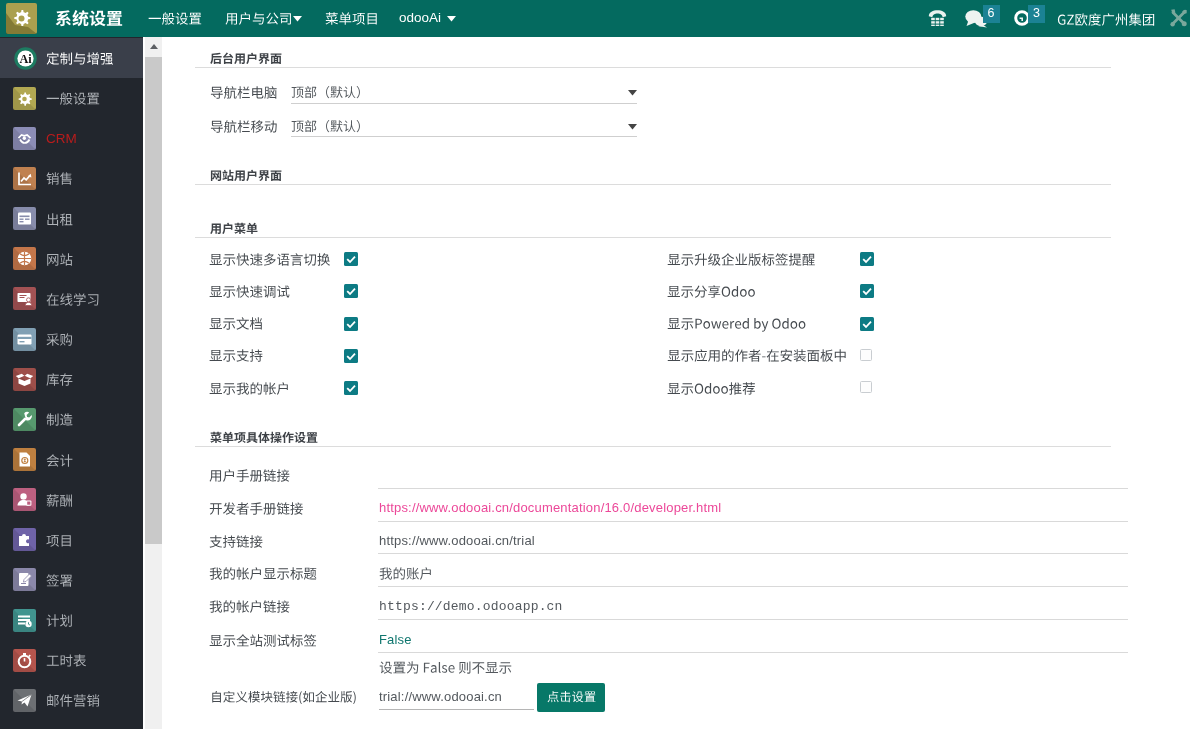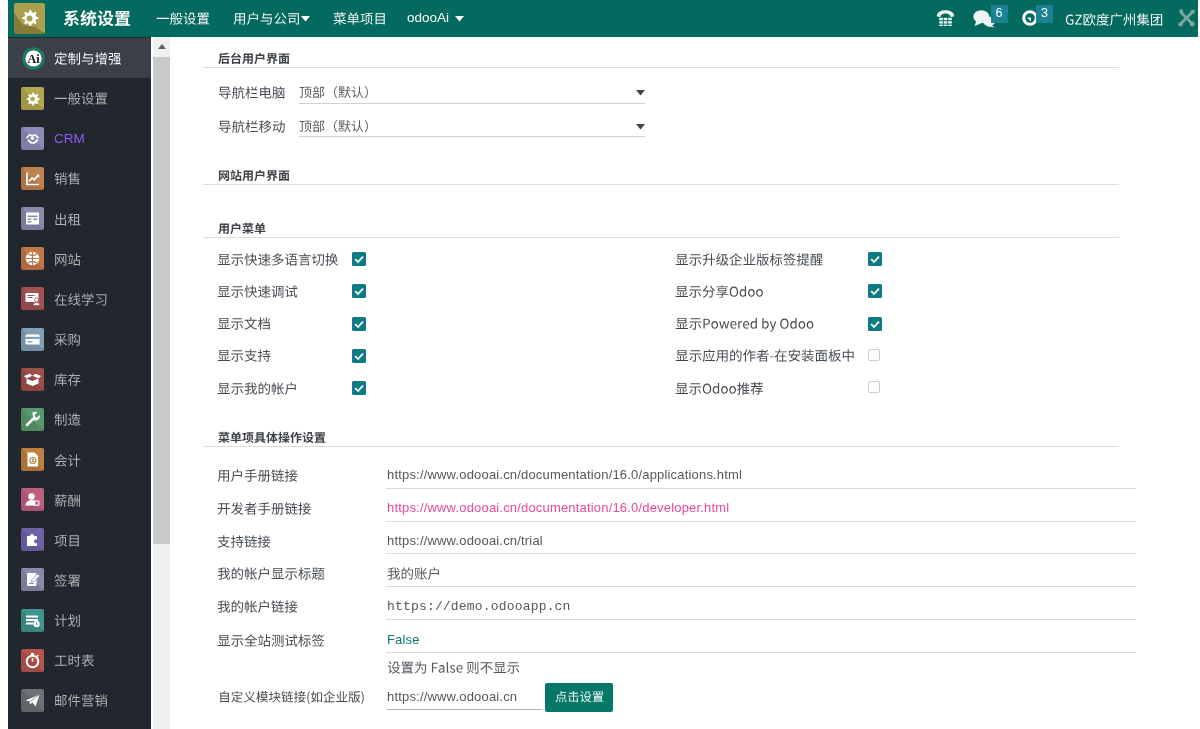--- a/index.html
+++ b/index.html
@@ -1,19 +1,19 @@
 <!DOCTYPE html>
 <html><head><meta charset="utf-8">
 <style>
 html,body{margin:0;padding:0;width:1200px;height:729px;background:#fff;overflow:hidden}
 *{box-sizing:border-box}
 body{font-family:"Liberation Sans",sans-serif;}
 </style></head>
 <body>
-<div style="position:absolute;left:8px;top:0;width:1190px;height:729px;background:#fff;overflow:hidden">
+<div style="position:absolute;left:0;top:0;width:1190px;height:729px;background:#fff;overflow:hidden">
 <div style="position:absolute;left:0px;top:0px;width:1200px;height:37px;background:#046a5f;"></div>
 <svg style="position:absolute;left:6px;top:3px" width="31" height="31" viewBox="0 0 31 31">
 <rect width="31" height="31" rx="2" fill="#aaa04f"></rect>
 <polygon points="0,31 0,10 9,22 22,24 31,31" fill="rgba(60,55,10,0.35)"></polygon>
 <g fill="#fff">
         <path d="M15.5 7 l1.7 0 .4 2.2 a6.5 6.5 0 0 1 1.9 .8 l1.9-1.2 1.2 1.2-1.2 1.9 a6.5 6.5 0 0 1 .8 1.9 l2.2 .4 0 1.7-2.2 .4 a6.5 6.5 0 0 1-.8 1.9 l1.2 1.9-1.2 1.2-1.9-1.2 a6.5 6.5 0 0 1-1.9 .8 l-.4 2.2-1.7 0-.4-2.2 a6.5 6.5 0 0 1-1.9-.8 l-1.9 1.2-1.2-1.2 1.2-1.9 a6.5 6.5 0 0 1-.8-1.9 l-2.2-.4 0-1.7 2.2-.4 a6.5 6.5 0 0 1 .8-1.9 l-1.2-1.9 1.2-1.2 1.9 1.2 a6.5 6.5 0 0 1 1.9-.8 z"></path>
       </g>
 <circle cx="15.5" cy="15.5" r="3" fill="#aaa04f"></circle>
 </svg>
 <svg style="position:absolute;left:55.0px;top:5.2px;" width="68.0" height="24.6" viewBox="0 0 4000 1448">
@@ -105,21 +105,21 @@
         <path fill="#aeb2b7" d="M44 431V349H960V431ZM1219 597C1245 555 1276 499 1289 462L1340 489C1326 525 1296 578 1268 620ZM1222 272C1249 226 1279 164 1292 124L1344 151C1331 189 1301 249 1273 294ZM1045 410V344H1118C1113 216 1097 69 1042 -44C1058 -51 1087 -70 1100 -83C1161 38 1180 204 1185 344H1379V15C1379 2 1375 -2 1361 -3C1347 -3 1299 -4 1252 -2C1262 -21 1271 -52 1274 -71C1339 -71 1385 -70 1412 -58C1439 -46 1448 -26 1448 15V742H1293L1331 831L1255 843C1249 814 1236 775 1224 742H1119V442V410ZM1187 680H1379V410H1187V442ZM1552 797V677C1552 619 1543 552 1479 500C1494 491 1522 465 1534 451C1608 512 1623 602 1623 676V731H1778V584C1778 514 1792 487 1856 487C1868 487 1905 487 1918 487C1935 487 1954 488 1965 492C1963 509 1961 535 1959 553C1948 550 1928 548 1917 548C1907 548 1873 548 1862 548C1850 548 1848 556 1848 583V797ZM1834 346C1808 260 1769 191 1718 136C1660 194 1617 265 1589 346ZM1502 413V346H1547L1519 338C1553 239 1601 155 1665 87C1609 42 1542 9 1468 -15C1482 -28 1504 -58 1512 -75C1588 -49 1657 -12 1717 39C1772 -6 1836 -42 1909 -66C1921 -46 1942 -18 1959 -3C1887 17 1824 49 1770 91C1838 167 1890 267 1919 397L1875 415L1862 413ZM2122 776C2175 729 2242 662 2273 619L2324 672C2292 713 2225 778 2171 822ZM2043 526V454H2184V95C2184 49 2153 16 2134 4C2148 -11 2168 -42 2175 -60C2190 -40 2217 -20 2395 112C2386 127 2374 155 2368 175L2257 94V526ZM2491 804V693C2491 619 2469 536 2337 476C2351 464 2377 435 2386 420C2530 489 2562 597 2562 691V734H2739V573C2739 497 2753 469 2823 469C2834 469 2883 469 2898 469C2918 469 2939 470 2951 474C2948 491 2946 520 2944 539C2932 536 2911 534 2897 534C2884 534 2839 534 2828 534C2812 534 2810 543 2810 572V804ZM2805 328C2769 248 2715 182 2649 129C2582 184 2529 251 2493 328ZM2384 398V328H2436L2422 323C2462 231 2519 151 2590 86C2515 38 2429 5 2341 -15C2355 -31 2371 -61 2377 -80C2474 -54 2566 -16 2647 39C2723 -17 2814 -58 2917 -83C2926 -62 2947 -32 2963 -16C2867 4 2781 39 2708 86C2793 160 2861 256 2901 381L2855 401L2842 398ZM3651 748H3820V658H3651ZM3417 748H3582V658H3417ZM3189 748H3348V658H3189ZM3190 427V6H3057V-50H3945V6H3808V427H3495L3509 486H3922V545H3520L3531 603H3895V802H3117V603H3454L3446 545H3068V486H3436L3424 427ZM3262 6V68H3734V6ZM3262 275H3734V217H3262ZM3262 320V376H3734V320ZM3262 172H3734V113H3262Z"></path>
       </g>
     </svg>
 <svg style="position:absolute;left:13px;top:126.8px" width="23" height="23" viewBox="0 0 23 23">
 <rect width="23" height="23" rx="2" fill="#8c8db6"></rect>
 <polygon points="0,0 23,23 0,23" fill="rgba(0,0,0,0.10)"></polygon>
       <path d="M5.5 11 l3-3 2.8 .8 2.8-.8 3.4 3.2" stroke="#fff" stroke-width="1.7" fill="none"></path>
       <path d="M7 12.5 c1.5 2.5 3 3.5 4.5 3.5 2 0 4-1.5 5-3.5" stroke="#fff" stroke-width="1.7" fill="none"></path>
       <circle cx="11.3" cy="11.3" r="1.7" fill="#fff"></circle>
     </svg>
-<div style="position:absolute;left:46px;top:128.675px;font-family:'Liberation Sans',sans-serif;font-size:13.5px;font-weight:400;color:#8b5cf6;white-space:pre;line-height:20.25px;">CRM</div>
+<div style="position:absolute;left:46px;top:128.675px;font-family:'Liberation Sans',sans-serif;font-size:13.5px;font-weight:400;color:#b91c1c;white-space:pre;line-height:20.25px;">CRM</div>
 <svg style="position:absolute;left:13px;top:166.95px" width="23" height="23" viewBox="0 0 23 23">
 <rect width="23" height="23" rx="2" fill="#c08150"></rect>
 <polygon points="0,0 23,23 0,23" fill="rgba(0,0,0,0.10)"></polygon>
       <path d="M6 5.5 L6 17.5 L18 17.5" stroke="#fff" stroke-width="1.7" fill="none"></path>
       <path d="M8 14.5 l3-3.5 2.2 1.8 4-4.5" stroke="#fff" stroke-width="1.7" fill="none"></path>
       <polygon points="17.8,6.8 18.4,10.4 14.8,9.2" fill="#fff"></polygon>
     </svg>
 <svg style="position:absolute;left:46.0px;top:168.4px;" width="27.0" height="19.5" viewBox="0 0 2000 1448">
       <g transform="translate(0,1160) scale(1,-1)">
         <path fill="#aeb2b7" d="M438 777C477 719 518 641 533 592L596 624C579 674 537 749 497 805ZM887 812C862 753 817 671 783 622L840 595C875 643 919 717 953 783ZM178 837C148 745 97 657 37 597C50 582 69 545 75 530C107 563 137 604 164 649H410V720H203C218 752 232 785 243 818ZM62 344V275H206V77C206 34 175 6 158 -4C170 -19 188 -50 194 -67C209 -51 236 -34 404 60C399 75 392 104 390 124L275 64V275H415V344H275V479H393V547H106V479H206V344ZM520 312H855V203H520ZM520 377V484H855V377ZM656 841V554H452V-80H520V139H855V15C855 1 850 -3 836 -3C821 -4 770 -4 714 -3C725 -21 734 -52 737 -71C813 -71 860 -71 887 -58C915 -47 924 -25 924 14V555L855 554H726V841ZM1250 842C1201 729 1119 619 1032 547C1047 534 1075 504 1085 491C1115 518 1146 551 1175 587V255H1249V295H1902V354H1579V429H1834V482H1579V551H1831V605H1579V673H1879V730H1592C1579 764 1555 807 1534 841L1466 821C1482 793 1499 760 1511 730H1273C1290 760 1306 790 1320 820ZM1174 223V-82H1248V-34H1766V-82H1843V223ZM1248 28V160H1766V28ZM1506 551V482H1249V551ZM1506 605H1249V673H1506ZM1506 429V354H1249V429Z"></path>
@@ -422,21 +422,20 @@
       <g transform="translate(0,1160) scale(1,-1)">
         <path fill="#3e4247" d="M123 443C157 398 191 337 203 297L309 340C296 381 259 440 223 483ZM779 523C757 466 715 388 681 338L776 299C812 344 860 414 903 480ZM806 653C783 648 757 643 729 638V684H948V789H729V850H607V789H396V850H274V789H55V684H274V624H396V684H607V637H720C546 610 299 595 79 592C90 567 104 519 106 490C369 491 682 510 902 560ZM402 465C424 427 445 377 452 342H436V274H55V169H334C250 111 135 63 24 37C51 11 88 -37 106 -68C224 -31 345 36 436 117V-90H561V118C649 35 768 -31 889 -66C907 -35 943 14 970 39C854 63 735 110 652 169H948V274H561V342H474L564 372C557 408 532 460 506 499ZM1254 422H1436V353H1254ZM1560 422H1750V353H1560ZM1254 581H1436V513H1254ZM1560 581H1750V513H1560ZM1682 842C1662 792 1628 728 1595 679H1380L1424 700C1404 742 1358 802 1320 846L1216 799C1245 764 1277 717 1298 679H1137V255H1436V189H1048V78H1436V-87H1560V78H1955V189H1560V255H1874V679H1731C1758 716 1788 760 1816 803ZM2600 483V279C2600 181 2566 66 2298 0C2325 -23 2360 -67 2375 -92C2657 -5 2721 139 2721 277V483ZM2686 72C2758 27 2852 -41 2896 -85L2976 -4C2928 39 2831 103 2760 144ZM2019 209 2048 82C2146 115 2270 158 2388 201L2374 301L2271 274V628H2370V742H2036V628H2152V243ZM2411 626V154H2528V521H2790V157H2913V626H2681L2722 704H2963V811H2383V704H2582C2574 678 2565 651 2555 626ZM3202 803V233H3045V126H3294C3228 80 3120 26 3029 -4C3057 -27 3096 -66 3117 -90C3217 -55 3341 8 3421 66L3335 126H3639L3581 64C3690 17 3807 -47 3874 -91L3973 -3C3910 33 3806 83 3708 126H3959V233H3806V803ZM3318 233V291H3685V233ZM3318 569H3685V516H3318ZM3318 654V708H3685V654ZM3318 431H3685V376H3318ZM4222 846C4176 704 4097 561 4013 470C4035 440 4068 374 4079 345C4100 368 4120 394 4140 423V-88H4254V618C4285 681 4313 747 4335 811ZM4312 671V557H4510C4454 398 4361 240 4259 149C4286 128 4325 86 4345 58C4376 90 4406 128 4434 171V79H4566V-82H4683V79H4818V167C4843 127 4870 91 4898 61C4919 92 4960 134 4988 154C4890 246 4798 402 4743 557H4960V671H4683V845H4566V671ZM4566 186H4444C4490 260 4532 347 4566 439ZM4683 186V449C4717 354 4759 263 4806 186ZM5556 729H5738V663H5556ZM5454 812V579H5847V812ZM5453 463H5535V389H5453ZM5760 463H5846V389H5760ZM5135 850V660H5038V550H5135V370L5024 338L5052 222L5135 250V42C5135 31 5132 27 5121 27C5112 27 5084 27 5057 28C5070 -2 5084 -49 5087 -79C5143 -79 5182 -75 5210 -56C5239 -39 5247 -9 5247 43V289L5339 322L5320 428L5247 404V550H5331V660H5247V850ZM5350 247V150H5535C5469 92 5373 43 5276 18C5300 -5 5333 -48 5350 -75C5439 -45 5524 6 5592 69V-91H5706V73C5762 13 5832 -37 5903 -67C5920 -39 5954 3 5979 24C5898 49 5815 96 5758 150H5959V247H5706V307H5943V545H5669V312H5629V545H5363V307H5592V247ZM6516 840C6470 696 6391 551 6302 461C6328 442 6375 399 6394 377C6440 429 6485 497 6526 572H6563V-89H6687V133H6960V245H6687V358H6947V467H6687V572H6972V686H6582C6600 727 6617 769 6631 810ZM6251 846C6200 703 6113 560 6022 470C6043 440 6077 371 6088 342C6109 364 6130 388 6150 414V-88H6271V600C6308 668 6341 739 6367 809ZM7100 764C7155 716 7225 647 7257 602L7339 685C7305 728 7231 793 7177 837ZM7035 541V426H7155V124C7155 77 7127 42 7105 26C7125 3 7155 -47 7165 -76C7182 -52 7216 -23 7401 134C7387 156 7366 202 7356 234L7270 161V541ZM7469 817V709C7469 640 7454 567 7327 514C7350 497 7392 450 7406 426C7550 492 7581 605 7581 706H7715V600C7715 500 7735 457 7834 457C7849 457 7883 457 7899 457C7921 457 7945 458 7961 465C7956 492 7954 535 7951 564C7938 560 7913 558 7897 558C7885 558 7856 558 7846 558C7831 558 7828 569 7828 598V817ZM7763 304C7734 247 7694 199 7645 159C7594 200 7553 249 7522 304ZM7381 415V304H7456L7412 289C7449 215 7495 150 7550 95C7480 58 7400 32 7312 16C7333 -9 7357 -57 7367 -88C7469 -64 7562 -30 7642 20C7716 -30 7802 -67 7902 -91C7917 -58 7949 -10 7975 16C7887 32 7809 59 7741 95C7819 168 7879 264 7916 389L7842 420L7822 415ZM8664 734H8780V676H8664ZM8441 734H8555V676H8441ZM8220 734H8331V676H8220ZM8168 428V21H8051V-63H8953V21H8830V428H8528L8535 467H8923V554H8549L8555 595H8901V814H8105V595H8432L8429 554H8065V467H8420L8414 428ZM8281 21V60H8712V21ZM8281 258H8712V220H8281ZM8281 319V355H8712V319ZM8281 161H8712V121H8281Z"></path>
       </g>
     </svg>
 <div style="position:absolute;left:195px;top:446px;width:916px;height:1px;background:#dcdcdc;"></div>
 <svg style="position:absolute;left:209.0px;top:464.5px;" width="81.0" height="19.5" viewBox="0 0 6000 1448">
       <g transform="translate(0,1160) scale(1,-1)">
         <path fill="#454a4f" d="M153 770V407C153 266 143 89 32 -36C49 -45 79 -70 90 -85C167 0 201 115 216 227H467V-71H543V227H813V22C813 4 806 -2 786 -3C767 -4 699 -5 629 -2C639 -22 651 -55 655 -74C749 -75 807 -74 841 -62C875 -50 887 -27 887 22V770ZM227 698H467V537H227ZM813 698V537H543V698ZM227 466H467V298H223C226 336 227 373 227 407ZM813 466V298H543V466ZM1247 615H1769V414H1246L1247 467ZM1441 826C1461 782 1483 726 1495 685H1169V467C1169 316 1156 108 1034 -41C1052 -49 1085 -72 1099 -86C1197 34 1232 200 1243 344H1769V278H1845V685H1528L1574 699C1562 738 1537 799 1513 845ZM2050 322V248H2463V25C2463 5 2454 -2 2432 -3C2409 -3 2330 -4 2246 -2C2258 -22 2272 -55 2278 -76C2383 -77 2449 -76 2487 -63C2524 -51 2540 -29 2540 25V248H2953V322H2540V484H2896V556H2540V719C2658 733 2768 753 2853 778L2798 839C2645 791 2354 765 2116 753C2123 737 2132 707 2134 688C2238 692 2352 699 2463 710V556H2117V484H2463V322ZM3544 775V464V443H3440V775H3154V466V443H3042V371H3152C3146 236 3124 83 3040 -33C3056 -43 3084 -70 3095 -86C3187 40 3216 220 3224 371H3367V15C3367 0 3362 -4 3348 -5C3334 -6 3288 -6 3237 -4C3247 -23 3259 -54 3262 -72C3332 -72 3376 -71 3403 -59C3430 -47 3440 -26 3440 14V371H3542C3537 238 3517 85 3443 -31C3458 -40 3488 -68 3499 -82C3583 43 3609 222 3615 371H3777V12C3777 -3 3772 -8 3756 -9C3743 -10 3694 -10 3642 -9C3653 -28 3663 -60 3667 -79C3740 -79 3785 -78 3813 -66C3841 -54 3851 -31 3851 11V371H3958V443H3851V775ZM3226 704H3367V443H3226V466ZM3617 443V464V704H3777V443ZM4351 780C4381 725 4415 650 4429 602L4494 626C4479 674 4444 746 4412 801ZM4138 838C4115 744 4076 651 4027 589C4040 573 4060 538 4065 522C4095 560 4122 607 4145 659H4337V726H4172C4184 757 4194 789 4202 821ZM4048 332V266H4161V80C4161 32 4129 -2 4111 -16C4124 -28 4144 -53 4151 -68C4165 -50 4189 -31 4340 73C4333 87 4323 113 4318 131L4230 73V266H4341V332H4230V473H4319V539H4082V473H4161V332ZM4520 291V225H4714V53H4781V225H4950V291H4781V424H4928L4929 488H4781V608H4714V488H4609C4634 538 4659 595 4682 656H4955V721H4705C4717 757 4728 793 4738 828L4666 843C4658 802 4647 760 4635 721H4511V656H4613C4595 602 4577 559 4569 541C4552 505 4538 479 4522 475C4530 457 4541 424 4544 410C4553 418 4584 424 4622 424H4714V291ZM4488 484H4323V415H4419V93C4382 76 4341 40 4301 -2L4350 -71C4389 -16 4432 37 4460 37C4480 37 4507 11 4541 -12C4594 -46 4655 -59 4739 -59C4799 -59 4901 -56 4954 -53C4955 -32 4964 4 4972 24C4906 16 4803 12 4740 12C4662 12 4603 21 4554 53C4526 71 4506 87 4488 96ZM5456 635C5485 595 5515 539 5528 504L5588 532C5575 566 5543 619 5513 659ZM5160 839V638H5041V568H5160V347C5110 332 5064 318 5028 309L5047 235L5160 272V9C5160 -4 5155 -8 5143 -8C5132 -8 5096 -8 5057 -7C5066 -27 5076 -59 5078 -77C5136 -78 5173 -75 5196 -63C5220 -51 5230 -31 5230 10V295L5329 327L5319 397L5230 369V568H5330V638H5230V839ZM5568 821C5584 795 5601 764 5614 735H5383V669H5926V735H5693C5678 766 5657 803 5637 832ZM5769 658C5751 611 5714 545 5684 501H5348V436H5952V501H5758C5785 540 5814 591 5840 637ZM5765 261C5745 198 5715 148 5671 108C5615 131 5558 151 5504 168C5523 196 5544 228 5564 261ZM5400 136C5465 116 5537 91 5606 62C5536 23 5442 -1 5320 -14C5333 -29 5345 -57 5352 -78C5496 -57 5604 -24 5682 29C5764 -8 5837 -47 5886 -82L5935 -25C5886 9 5817 44 5741 78C5788 126 5820 186 5840 261H5963V326H5601C5618 357 5633 388 5646 418L5576 431C5562 398 5544 362 5524 326H5335V261H5486C5457 215 5427 171 5400 136Z"></path>
       </g>
     </svg>
-<div style="position:absolute;left:379px;top:465.25px;font-family:'Liberation Sans',sans-serif;font-size:13px;font-weight:400;color:#53585d;white-space:pre;line-height:19.5px;letter-spacing:0.18px;">https://www.odooai.cn/documentation/16.0/applications.html</div>
 <div style="position:absolute;left:378px;top:487.5px;width:750px;height:1px;background:#d9d9d9;"></div>
 <svg style="position:absolute;left:209.0px;top:497.5px;" width="94.5" height="19.5" viewBox="0 0 7000 1448">
       <g transform="translate(0,1160) scale(1,-1)">
         <path fill="#454a4f" d="M649 703V418H369V461V703ZM52 418V346H288C274 209 223 75 54 -28C74 -41 101 -66 114 -84C299 33 351 189 365 346H649V-81H726V346H949V418H726V703H918V775H89V703H293V461L292 418ZM1673 790C1716 744 1773 680 1801 642L1860 683C1832 719 1774 781 1731 826ZM1144 523C1154 534 1188 540 1251 540H1391C1325 332 1214 168 1030 57C1049 44 1076 15 1086 -1C1216 79 1311 181 1381 305C1421 230 1471 165 1531 110C1445 49 1344 7 1240 -18C1254 -34 1272 -62 1280 -82C1392 -51 1498 -5 1589 61C1680 -6 1789 -54 1917 -83C1928 -62 1948 -32 1964 -16C1842 7 1736 50 1648 108C1735 185 1803 285 1844 413L1793 437L1779 433H1441C1454 467 1467 503 1477 540H1930L1931 612H1497C1513 681 1526 753 1537 830L1453 844C1443 762 1429 685 1411 612H1229C1257 665 1285 732 1303 797L1223 812C1206 735 1167 654 1156 634C1144 612 1133 597 1119 594C1128 576 1140 539 1144 523ZM1588 154C1520 212 1466 281 1427 361H1742C1706 279 1652 211 1588 154ZM2837 806C2802 760 2764 715 2722 673V714H2473V840H2399V714H2142V648H2399V519H2054V451H2446C2319 369 2178 302 2032 252C2047 236 2070 205 2080 189C2142 213 2204 239 2264 269V-80H2339V-47H2746V-76H2823V346H2408C2463 379 2517 414 2569 451H2946V519H2657C2748 595 2831 679 2901 771ZM2473 519V648H2697C2650 602 2599 559 2544 519ZM2339 123H2746V18H2339ZM2339 183V282H2746V183ZM3050 322V248H3463V25C3463 5 3454 -2 3432 -3C3409 -3 3330 -4 3246 -2C3258 -22 3272 -55 3278 -76C3383 -77 3449 -76 3487 -63C3524 -51 3540 -29 3540 25V248H3953V322H3540V484H3896V556H3540V719C3658 733 3768 753 3853 778L3798 839C3645 791 3354 765 3116 753C3123 737 3132 707 3134 688C3238 692 3352 699 3463 710V556H3117V484H3463V322ZM4544 775V464V443H4440V775H4154V466V443H4042V371H4152C4146 236 4124 83 4040 -33C4056 -43 4084 -70 4095 -86C4187 40 4216 220 4224 371H4367V15C4367 0 4362 -4 4348 -5C4334 -6 4288 -6 4237 -4C4247 -23 4259 -54 4262 -72C4332 -72 4376 -71 4403 -59C4430 -47 4440 -26 4440 14V371H4542C4537 238 4517 85 4443 -31C4458 -40 4488 -68 4499 -82C4583 43 4609 222 4615 371H4777V12C4777 -3 4772 -8 4756 -9C4743 -10 4694 -10 4642 -9C4653 -28 4663 -60 4667 -79C4740 -79 4785 -78 4813 -66C4841 -54 4851 -31 4851 11V371H4958V443H4851V775ZM4226 704H4367V443H4226V466ZM4617 443V464V704H4777V443ZM5351 780C5381 725 5415 650 5429 602L5494 626C5479 674 5444 746 5412 801ZM5138 838C5115 744 5076 651 5027 589C5040 573 5060 538 5065 522C5095 560 5122 607 5145 659H5337V726H5172C5184 757 5194 789 5202 821ZM5048 332V266H5161V80C5161 32 5129 -2 5111 -16C5124 -28 5144 -53 5151 -68C5165 -50 5189 -31 5340 73C5333 87 5323 113 5318 131L5230 73V266H5341V332H5230V473H5319V539H5082V473H5161V332ZM5520 291V225H5714V53H5781V225H5950V291H5781V424H5928L5929 488H5781V608H5714V488H5609C5634 538 5659 595 5682 656H5955V721H5705C5717 757 5728 793 5738 828L5666 843C5658 802 5647 760 5635 721H5511V656H5613C5595 602 5577 559 5569 541C5552 505 5538 479 5522 475C5530 457 5541 424 5544 410C5553 418 5584 424 5622 424H5714V291ZM5488 484H5323V415H5419V93C5382 76 5341 40 5301 -2L5350 -71C5389 -16 5432 37 5460 37C5480 37 5507 11 5541 -12C5594 -46 5655 -59 5739 -59C5799 -59 5901 -56 5954 -53C5955 -32 5964 4 5972 24C5906 16 5803 12 5740 12C5662 12 5603 21 5554 53C5526 71 5506 87 5488 96ZM6456 635C6485 595 6515 539 6528 504L6588 532C6575 566 6543 619 6513 659ZM6160 839V638H6041V568H6160V347C6110 332 6064 318 6028 309L6047 235L6160 272V9C6160 -4 6155 -8 6143 -8C6132 -8 6096 -8 6057 -7C6066 -27 6076 -59 6078 -77C6136 -78 6173 -75 6196 -63C6220 -51 6230 -31 6230 10V295L6329 327L6319 397L6230 369V568H6330V638H6230V839ZM6568 821C6584 795 6601 764 6614 735H6383V669H6926V735H6693C6678 766 6657 803 6637 832ZM6769 658C6751 611 6714 545 6684 501H6348V436H6952V501H6758C6785 540 6814 591 6840 637ZM6765 261C6745 198 6715 148 6671 108C6615 131 6558 151 6504 168C6523 196 6544 228 6564 261ZM6400 136C6465 116 6537 91 6606 62C6536 23 6442 -1 6320 -14C6333 -29 6345 -57 6352 -78C6496 -57 6604 -24 6682 29C6764 -8 6837 -47 6886 -82L6935 -25C6886 9 6817 44 6741 78C6788 126 6820 186 6840 261H6963V326H6601C6618 357 6633 388 6646 418L6576 431C6562 398 6544 362 6524 326H6335V261H6486C6457 215 6427 171 6400 136Z"></path>
       </g>
     </svg>
 <div style="position:absolute;left:379px;top:498.25px;font-family:'Liberation Sans',sans-serif;font-size:13px;font-weight:400;color:#ec4899;white-space:pre;line-height:19.5px;letter-spacing:0.18px;">https://www.odooai.cn/documentation/16.0/developer.html</div>
 <div style="position:absolute;left:378px;top:520.5px;width:750px;height:1px;background:#d9d9d9;"></div>
 <svg style="position:absolute;left:209.0px;top:530.5px;" width="54.0" height="19.5" viewBox="0 0 4000 1448">
       <g transform="translate(0,1160) scale(1,-1)">
@@ -473,20 +472,20 @@
 <svg style="position:absolute;left:379.0px;top:656.5px;" width="133.2" height="19.5" viewBox="0 0 9869 1448">
       <g transform="translate(0,1160) scale(1,-1)">
         <path fill="#53585d" d="M122 776C175 729 242 662 273 619L324 672C292 713 225 778 171 822ZM43 526V454H184V95C184 49 153 16 134 4C148 -11 168 -42 175 -60C190 -40 217 -20 395 112C386 127 374 155 368 175L257 94V526ZM491 804V693C491 619 469 536 337 476C351 464 377 435 386 420C530 489 562 597 562 691V734H739V573C739 497 753 469 823 469C834 469 883 469 898 469C918 469 939 470 951 474C948 491 946 520 944 539C932 536 911 534 897 534C884 534 839 534 828 534C812 534 810 543 810 572V804ZM805 328C769 248 715 182 649 129C582 184 529 251 493 328ZM384 398V328H436L422 323C462 231 519 151 590 86C515 38 429 5 341 -15C355 -31 371 -61 377 -80C474 -54 566 -16 647 39C723 -17 814 -58 917 -83C926 -62 947 -32 963 -16C867 4 781 39 708 86C793 160 861 256 901 381L855 401L842 398ZM1651 748H1820V658H1651ZM1417 748H1582V658H1417ZM1189 748H1348V658H1189ZM1190 427V6H1057V-50H1945V6H1808V427H1495L1509 486H1922V545H1520L1531 603H1895V802H1117V603H1454L1446 545H1068V486H1436L1424 427ZM1262 6V68H1734V6ZM1262 275H1734V217H1262ZM1262 320V376H1734V320ZM1262 172H1734V113H1262ZM2162 784C2202 737 2247 673 2267 632L2335 665C2314 706 2267 768 2226 812ZM2499 371C2550 310 2609 226 2635 173L2701 209C2674 261 2613 342 2561 401ZM2411 838V720C2411 682 2410 642 2407 599H2082V524H2399C2374 346 2295 145 2055 -11C2073 -23 2101 -49 2114 -66C2370 104 2452 328 2476 524H2821C2807 184 2791 50 2761 19C2750 7 2739 4 2717 5C2693 5 2630 5 2562 11C2577 -11 2587 -44 2588 -67C2650 -70 2713 -72 2748 -69C2785 -65 2808 -57 2831 -28C2870 18 2884 159 2900 560C2900 572 2901 599 2901 599H2484C2486 641 2487 682 2487 719V838ZM3325 0H3417V329H3697V407H3417V655H3747V733H3325ZM3993 -13C4060 -13 4121 22 4173 65H4176L4184 0H4259V334C4259 469 4204 557 4071 557C3983 557 3907 518 3858 486L3893 423C3936 452 3993 481 4056 481C4145 481 4168 414 4168 344C3937 318 3835 259 3835 141C3835 43 3902 -13 3993 -13ZM4019 61C3965 61 3923 85 3923 147C3923 217 3985 262 4168 283V132C4115 85 4071 61 4019 61ZM4527 -13C4552 -13 4567 -9 4580 -5L4567 65C4557 63 4553 63 4548 63C4534 63 4523 74 4523 102V796H4431V108C4431 31 4459 -13 4527 -13ZM4857 -13C4985 -13 5054 60 5054 148C5054 251 4968 283 4889 313C4828 336 4772 356 4772 407C4772 450 4804 486 4873 486C4921 486 4959 465 4996 438L5040 495C4999 529 4939 557 4872 557C4753 557 4685 489 4685 403C4685 310 4767 274 4843 246C4903 224 4967 198 4967 143C4967 96 4932 58 4860 58C4795 58 4747 84 4699 123L4655 62C4706 19 4780 -13 4857 -13ZM5403 -13C5476 -13 5534 11 5581 42L5549 103C5508 76 5466 60 5413 60C5310 60 5239 134 5233 250H5599C5601 264 5603 282 5603 302C5603 457 5525 557 5386 557C5262 557 5143 448 5143 271C5143 92 5258 -13 5403 -13ZM5232 315C5243 423 5311 484 5388 484C5473 484 5523 425 5523 315ZM6191 114C6254 63 6334 -10 6372 -55L6420 0C6381 43 6300 112 6238 161ZM5972 786V179H6042V718H6331V182H6404V786ZM6703 833V26C6703 7 6695 1 6676 1C6657 0 6594 -1 6523 2C6535 -20 6547 -53 6551 -75C6643 -75 6698 -73 6732 -61C6763 -48 6777 -25 6777 26V833ZM6516 750V151H6587V750ZM6149 650V366C6149 229 6124 78 5914 -25C5928 -37 5952 -65 5960 -81C6184 28 6220 211 6220 364V650ZM7428 478C7547 398 7697 280 7768 203L7829 261C7754 338 7602 450 7484 526ZM6938 770V693H7383C7284 522 7112 353 6913 255C6929 238 6952 208 6964 189C7103 262 7227 365 7328 481V-78H7409V584C7435 619 7458 656 7479 693H7800V770ZM8113 570H8626V466H8113ZM8113 731H8626V628H8113ZM8040 791V405H8702V791ZM8689 330C8656 266 8596 180 8551 126L8609 97C8655 151 8711 230 8754 300ZM7993 297C8034 233 8082 145 8105 93L8166 123C8144 174 8093 260 8052 322ZM8440 365V39H8292V365H8221V39H7909V-33H8829V39H8512V365ZM9103 351C9060 238 8986 127 8904 56C8923 46 8957 24 8973 11C9052 88 9131 207 9180 330ZM9553 320C9625 224 9701 94 9728 10L9803 44C9773 129 9695 255 9622 349ZM9018 766V692H9722V766ZM8929 523V449H9330V19C9330 3 9324 -1 9306 -2C9287 -3 9221 -3 9153 0C9165 -23 9177 -56 9180 -79C9269 -79 9328 -78 9363 -66C9399 -53 9411 -31 9411 18V449H9810V523Z"></path>
       </g>
     </svg>
 <svg style="position:absolute;left:210.0px;top:687.2px;" width="147.1" height="18.2" viewBox="0 0 11676 1448">
       <g transform="translate(0,1160) scale(1,-1)">
         <path fill="#454a4f" d="M239 411H774V264H239ZM239 482V631H774V482ZM239 194H774V46H239ZM455 842C447 802 431 747 416 703H163V-81H239V-25H774V-76H853V703H492C509 741 526 787 542 830ZM1224 378C1203 197 1148 54 1036 -33C1054 -44 1085 -69 1097 -83C1164 -25 1212 51 1247 144C1339 -29 1489 -64 1698 -64H1932C1935 -42 1949 -6 1960 12C1911 11 1739 11 1702 11C1643 11 1588 14 1538 23V225H1836V295H1538V459H1795V532H1211V459H1460V44C1378 75 1315 134 1276 239C1286 280 1294 324 1300 370ZM1426 826C1443 796 1461 758 1472 727H1082V509H1156V656H1841V509H1918V727H1558C1548 760 1522 810 1500 847ZM2413 819C2449 744 2494 642 2512 576L2580 604C2560 670 2516 768 2478 844ZM2792 767C2730 575 2638 405 2503 268C2377 395 2279 553 2214 725L2145 703C2218 516 2318 349 2447 214C2338 118 2203 40 2036 -15C2050 -31 2068 -60 2077 -79C2249 -19 2388 62 2501 162C2616 56 2752 -27 2910 -79C2922 -59 2945 -28 2962 -12C2808 35 2672 114 2558 216C2701 361 2798 539 2869 743ZM3472 417H3820V345H3472ZM3472 542H3820V472H3472ZM3732 840V757H3578V840H3507V757H3360V693H3507V618H3578V693H3732V618H3805V693H3945V757H3805V840ZM3402 599V289H3606C3602 259 3598 232 3591 206H3340V142H3569C3531 65 3459 12 3312 -20C3326 -35 3345 -63 3352 -80C3526 -38 3607 34 3647 140C3697 30 3790 -45 3920 -80C3930 -61 3950 -33 3966 -18C3853 6 3767 61 3719 142H3943V206H3666C3671 232 3676 260 3679 289H3893V599ZM3175 840V647H3050V577H3175V576C3148 440 3090 281 3032 197C3045 179 3063 146 3072 124C3110 183 3146 274 3175 372V-79H3247V436C3274 383 3305 319 3318 286L3366 340C3349 371 3273 496 3247 535V577H3350V647H3247V840ZM4809 379H4652C4655 415 4656 452 4656 488V600H4809ZM4583 829V671H4402V600H4583V489C4583 452 4582 415 4578 379H4372V308H4568C4541 181 4470 63 4289 -25C4306 -38 4330 -65 4340 -82C4529 12 4606 139 4637 277C4689 110 4778 -16 4916 -82C4927 -61 4951 -31 4968 -16C4833 40 4744 157 4697 308H4950V379H4880V671H4656V829ZM4036 163 4066 88C4153 126 4265 177 4371 226L4354 293L4244 246V528H4354V599H4244V828H4173V599H4052V528H4173V217C4121 196 4074 177 4036 163ZM5351 780C5381 725 5415 650 5429 602L5494 626C5479 674 5444 746 5412 801ZM5138 838C5115 744 5076 651 5027 589C5040 573 5060 538 5065 522C5095 560 5122 607 5145 659H5337V726H5172C5184 757 5194 789 5202 821ZM5048 332V266H5161V80C5161 32 5129 -2 5111 -16C5124 -28 5144 -53 5151 -68C5165 -50 5189 -31 5340 73C5333 87 5323 113 5318 131L5230 73V266H5341V332H5230V473H5319V539H5082V473H5161V332ZM5520 291V225H5714V53H5781V225H5950V291H5781V424H5928L5929 488H5781V608H5714V488H5609C5634 538 5659 595 5682 656H5955V721H5705C5717 757 5728 793 5738 828L5666 843C5658 802 5647 760 5635 721H5511V656H5613C5595 602 5577 559 5569 541C5552 505 5538 479 5522 475C5530 457 5541 424 5544 410C5553 418 5584 424 5622 424H5714V291ZM5488 484H5323V415H5419V93C5382 76 5341 40 5301 -2L5350 -71C5389 -16 5432 37 5460 37C5480 37 5507 11 5541 -12C5594 -46 5655 -59 5739 -59C5799 -59 5901 -56 5954 -53C5955 -32 5964 4 5972 24C5906 16 5803 12 5740 12C5662 12 5603 21 5554 53C5526 71 5506 87 5488 96ZM6456 635C6485 595 6515 539 6528 504L6588 532C6575 566 6543 619 6513 659ZM6160 839V638H6041V568H6160V347C6110 332 6064 318 6028 309L6047 235L6160 272V9C6160 -4 6155 -8 6143 -8C6132 -8 6096 -8 6057 -7C6066 -27 6076 -59 6078 -77C6136 -78 6173 -75 6196 -63C6220 -51 6230 -31 6230 10V295L6329 327L6319 397L6230 369V568H6330V638H6230V839ZM6568 821C6584 795 6601 764 6614 735H6383V669H6926V735H6693C6678 766 6657 803 6637 832ZM6769 658C6751 611 6714 545 6684 501H6348V436H6952V501H6758C6785 540 6814 591 6840 637ZM6765 261C6745 198 6715 148 6671 108C6615 131 6558 151 6504 168C6523 196 6544 228 6564 261ZM6400 136C6465 116 6537 91 6606 62C6536 23 6442 -1 6320 -14C6333 -29 6345 -57 6352 -78C6496 -57 6604 -24 6682 29C6764 -8 6837 -47 6886 -82L6935 -25C6886 9 6817 44 6741 78C6788 126 6820 186 6840 261H6963V326H6601C6618 357 6633 388 6646 418L6576 431C6562 398 6544 362 6524 326H6335V261H6486C6457 215 6427 171 6400 136ZM7239 -196 7295 -171C7209 -29 7168 141 7168 311C7168 480 7209 649 7295 792L7239 818C7147 668 7092 507 7092 311C7092 114 7147 -47 7239 -196ZM7737 565C7722 426 7691 312 7645 223C7603 256 7558 290 7516 320C7537 391 7559 477 7579 565ZM7433 292C7489 253 7550 205 7607 158C7549 73 7475 16 7385 -19C7401 -34 7420 -63 7431 -81C7525 -39 7603 21 7664 108C7705 71 7740 35 7765 5L7816 67C7789 98 7750 136 7705 174C7764 286 7802 434 7817 629L7770 637L7756 635H7594C7608 704 7620 772 7629 834L7554 839C7547 776 7535 706 7521 635H7385V565H7506C7484 462 7457 364 7433 292ZM7870 732V-55H7942V21H8187V-39H8262V732ZM7942 92V661H8187V92ZM8544 390V18H8417V-51H9270V18H8886V268H9176V337H8886V567H8807V18H8618V390ZM8836 849C8738 696 8556 559 8371 484C8390 467 8412 440 8423 421C8580 492 8730 602 8840 732C8970 581 9109 494 9261 421C9271 443 9292 469 9311 484C9154 552 9006 638 8881 785L8903 817ZM10192 607C10152 497 10081 351 10026 260L10088 228C10144 321 10212 459 10260 575ZM9420 589C9473 477 9532 324 9557 236L9632 264C9604 352 9542 499 9490 610ZM9923 827V46H9755V828H9678V46H9398V-28H10281V46H9999V827ZM10443 820V422C10443 271 10434 91 10368 -37C10385 -47 10410 -69 10422 -83C10481 20 10502 151 10509 283H10647V-79H10716V351H10511L10512 423V496H10777V563H10689V842H10620V563H10512V820ZM11190 479C11168 365 11130 268 11081 188C11032 272 10997 371 10974 479ZM10821 772V427C10821 278 10812 90 10735 -43C10753 -52 10782 -72 10795 -85C10881 58 10893 259 10893 427V479H10914C10940 345 10980 226 11038 128C10984 61 10921 11 10852 -21C10868 -35 10887 -64 10897 -82C10965 -47 11027 2 11080 65C11127 3 11183 -46 11250 -82C11261 -63 11284 -36 11301 -22C11231 11 11172 60 11124 123C11195 228 11246 365 11270 539L11225 551L11213 548H10893V712C11030 723 11179 742 11286 768L11239 832C11138 806 10968 784 10821 772ZM11437 -196C11529 -47 11584 114 11584 311C11584 507 11529 668 11437 818L11380 792C11466 649 11509 480 11509 311C11509 141 11466 -29 11380 -171Z"></path>
       </g>
     </svg>
-<div style="position:absolute;left:379px;top:687.25px;font-family:'Liberation Sans',sans-serif;font-size:13px;font-weight:400;color:#53585d;white-space:pre;line-height:19.5px;letter-spacing:0.18px;">https://www.odooai.cn</div>
+<div style="position:absolute;left:379px;top:687.25px;font-family:'Liberation Sans',sans-serif;font-size:13px;font-weight:400;color:#53585d;white-space:pre;line-height:19.5px;letter-spacing:0.18px;">trial://www.odooai.cn</div>
 <div style="position:absolute;left:379px;top:708.5px;width:155px;height:1px;background:#b5b5b5;"></div>
 <div style="position:absolute;left:537px;top:683px;width:68px;height:29px;background:#077868;border-radius:2px;"></div>
 <svg style="position:absolute;left:546.5px;top:686.9px;" width="49.2" height="17.8" viewBox="0 0 4000 1448">
       <g transform="translate(0,1160) scale(1,-1)">
         <path fill="#ffffff" d="M237 465H760V286H237ZM340 128C353 63 361 -21 361 -71L437 -61C436 -13 426 70 411 134ZM547 127C576 65 606 -19 617 -69L690 -50C678 0 646 81 615 142ZM751 135C801 72 857 -17 880 -72L951 -42C926 13 868 98 818 161ZM177 155C146 81 95 0 42 -46L110 -79C165 -26 216 58 248 136ZM166 536V216H835V536H530V663H910V734H530V840H455V536ZM1148 301V-23H1775V-80H1852V301H1775V50H1542V378H1937V453H1542V610H1868V685H1542V839H1464V685H1139V610H1464V453H1065V378H1464V50H1227V301ZM2122 776C2175 729 2242 662 2273 619L2324 672C2292 713 2225 778 2171 822ZM2043 526V454H2184V95C2184 49 2153 16 2134 4C2148 -11 2168 -42 2175 -60C2190 -40 2217 -20 2395 112C2386 127 2374 155 2368 175L2257 94V526ZM2491 804V693C2491 619 2469 536 2337 476C2351 464 2377 435 2386 420C2530 489 2562 597 2562 691V734H2739V573C2739 497 2753 469 2823 469C2834 469 2883 469 2898 469C2918 469 2939 470 2951 474C2948 491 2946 520 2944 539C2932 536 2911 534 2897 534C2884 534 2839 534 2828 534C2812 534 2810 543 2810 572V804ZM2805 328C2769 248 2715 182 2649 129C2582 184 2529 251 2493 328ZM2384 398V328H2436L2422 323C2462 231 2519 151 2590 86C2515 38 2429 5 2341 -15C2355 -31 2371 -61 2377 -80C2474 -54 2566 -16 2647 39C2723 -17 2814 -58 2917 -83C2926 -62 2947 -32 2963 -16C2867 4 2781 39 2708 86C2793 160 2861 256 2901 381L2855 401L2842 398ZM3651 748H3820V658H3651ZM3417 748H3582V658H3417ZM3189 748H3348V658H3189ZM3190 427V6H3057V-50H3945V6H3808V427H3495L3509 486H3922V545H3520L3531 603H3895V802H3117V603H3454L3446 545H3068V486H3436L3424 427ZM3262 6V68H3734V6ZM3262 275H3734V217H3262ZM3262 320V376H3734V320ZM3262 172H3734V113H3262Z"></path>
       </g>
     </svg>
 </div>
 </body></html>

